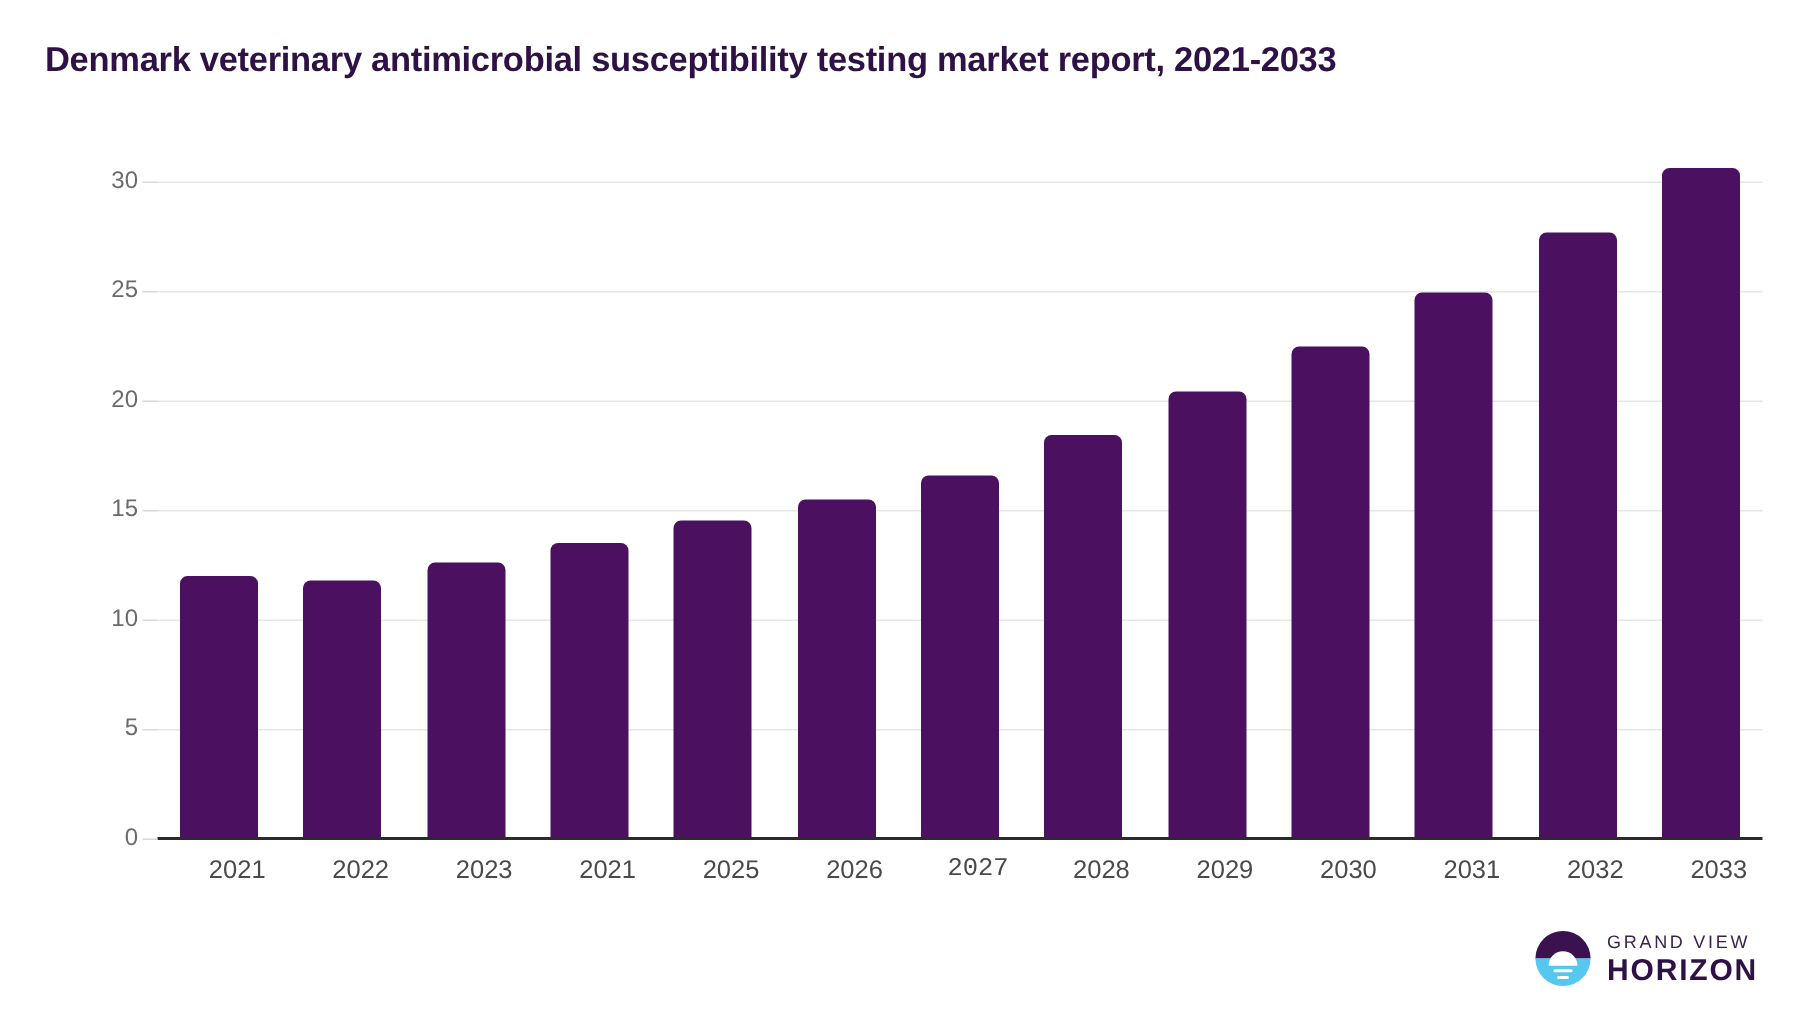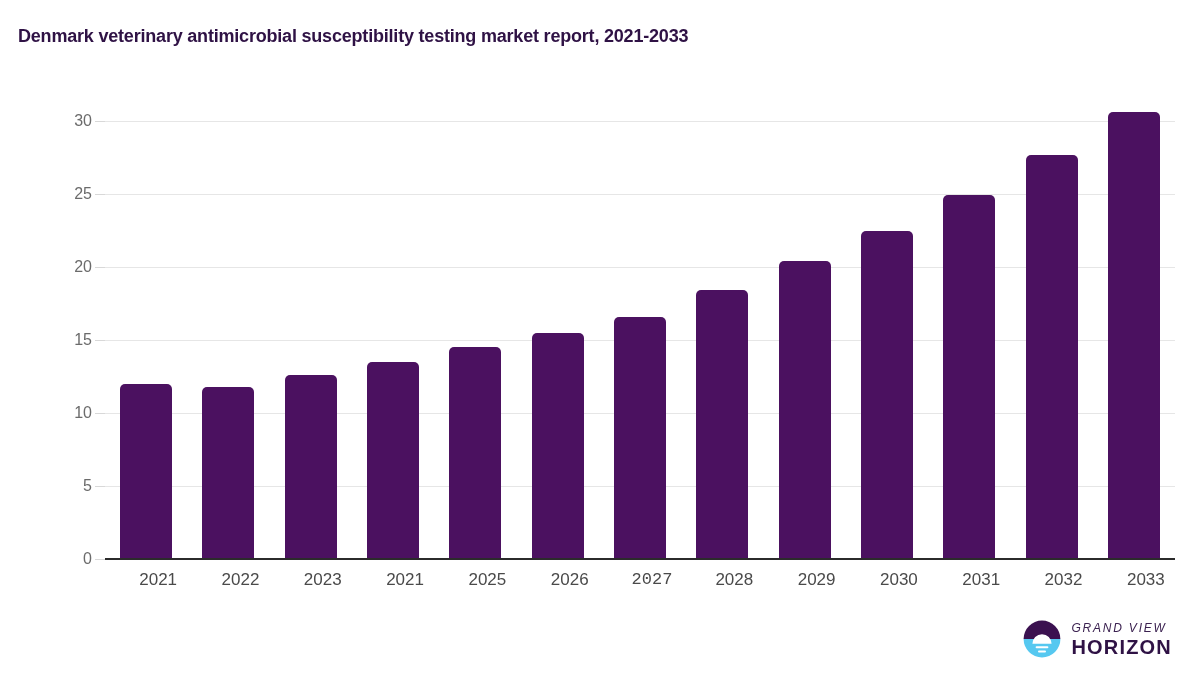--- a/index.html
+++ b/index.html
@@ -12,22 +12,22 @@
   .page {
     position: relative;
     width: 1200px; height: 675px;
     background: #ffffff;
     border-radius: 10px;
   }
 
   
   .chart-title {
     position: absolute;
-    left: 18px; top: 26px;
-    font-size: 18px;
+    left: 30px; top: 26px;
+    font-size: 23px;
     font-weight: bold;
     color: #2f1245;
     letter-spacing: -0.2px;
     white-space: nowrap;
   }
 
   
   .plot-wrap {
     position: absolute;
     left: 0; top: 0;
@@ -98,21 +98,20 @@
     align-items: center;
     gap: 9px;
   }
   .logo-mark { width: 40px; height: 40px; display: block; }
   .logo-text { display: flex; flex-direction: column; line-height: 1; }
   .logo-top {
     font-size: 12px;
     letter-spacing: 1.8px;
     color: #3b2150;
     font-weight: normal;
-    font-style: italic;
   }
   .logo-bottom {
     font-size: 20px;
     letter-spacing: 1.2px;
     color: #2f1245;
     font-weight: bold;
     margin-top: 3px;
   }
 </style>
 </head>

